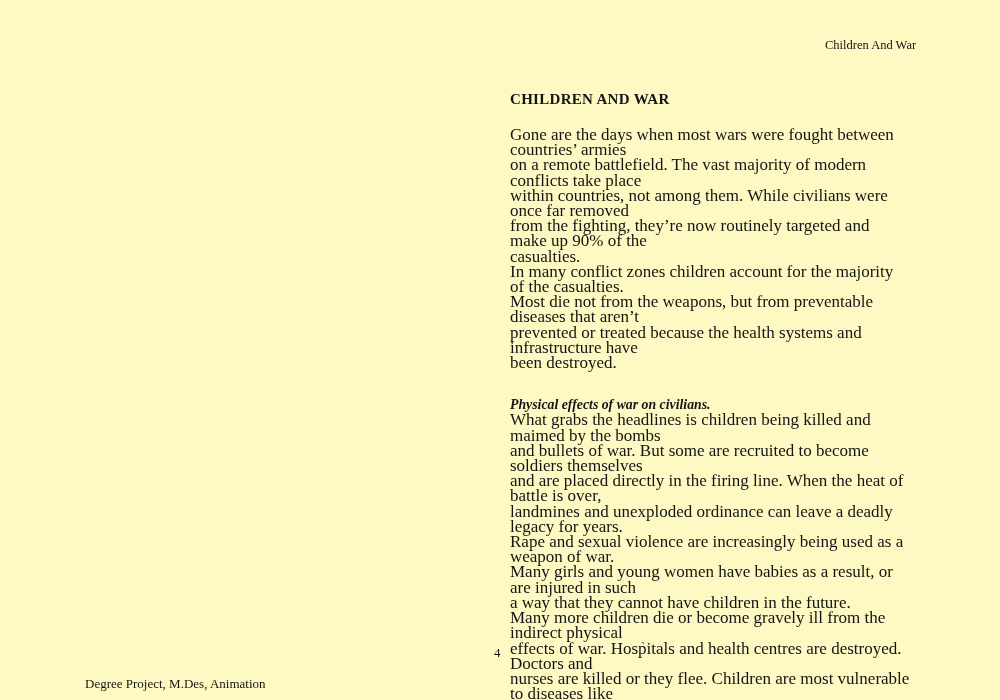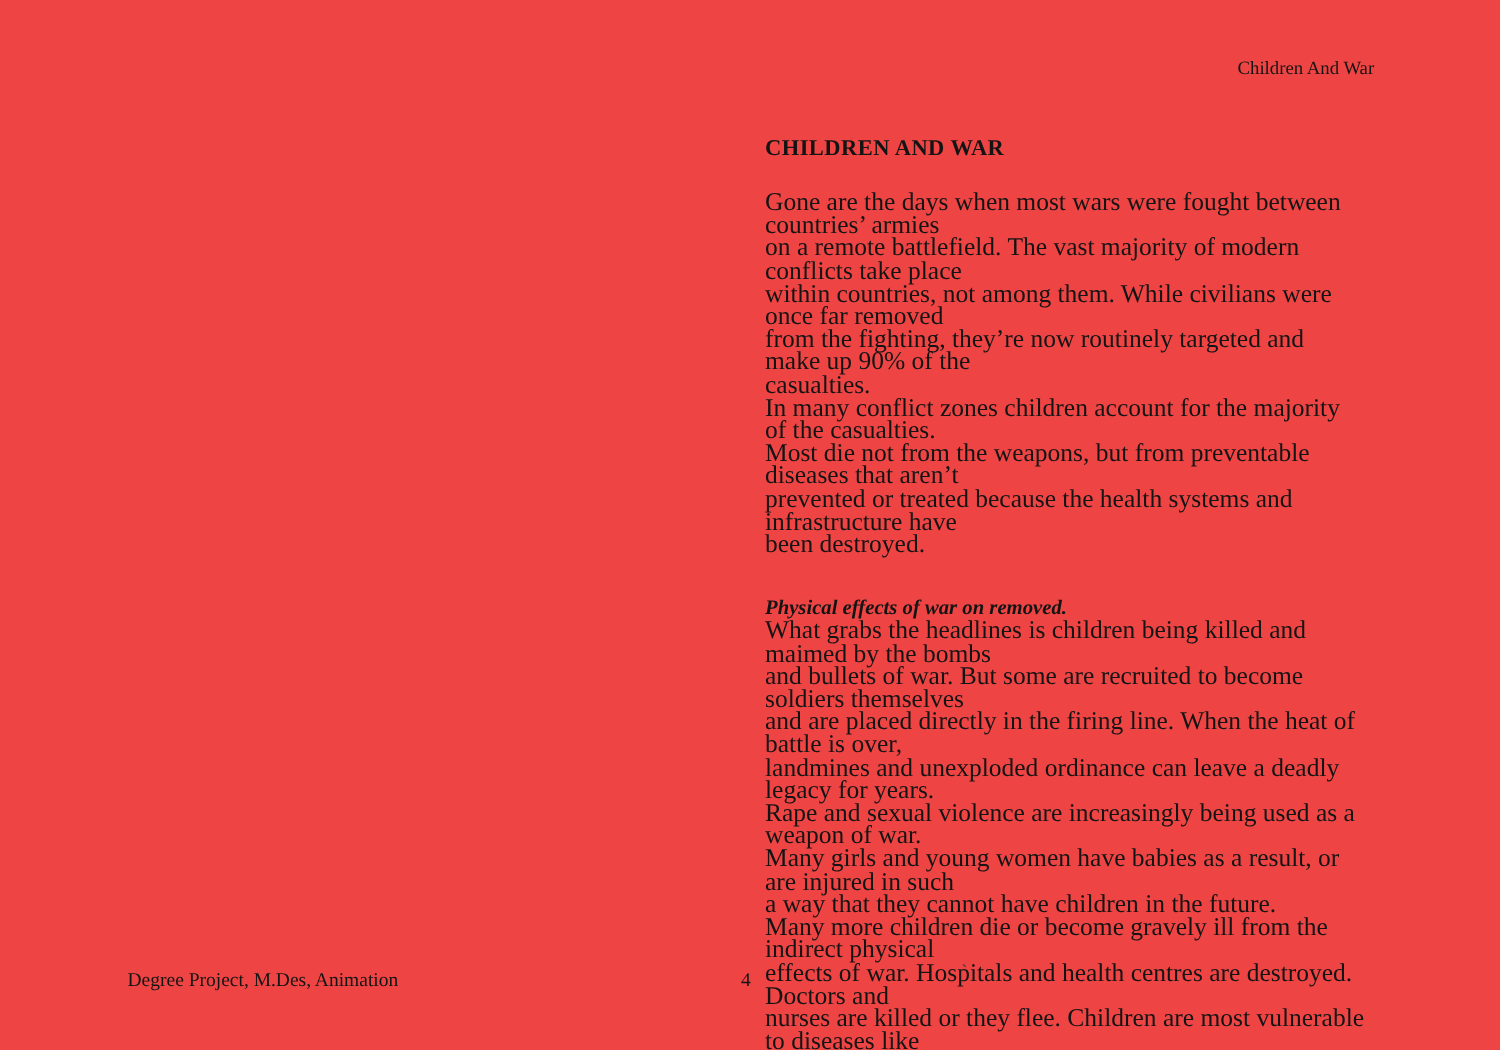--- a/index.html
+++ b/index.html
@@ -4,21 +4,21 @@
 <style>
   html, body {
     margin: 0;
     padding: 0;
     background: #ffffff;
   }
   .page {
     position: relative;
     width: 1000px;
     height: 700px;
-    background: #ef4444;
+    background: #fef9c3;
     overflow: hidden;
     font-family: "Liberation Serif", serif;
     color: #141414;
   }
   .running-header {
     position: absolute;
     top: 38px;
     left: 825px;
     font-size: 12.5px;
     line-height: 14px;
@@ -47,21 +47,21 @@
   .section-heading {
     margin: 27px 0 0 0;
     font-size: 13.8px;
     font-weight: 700;
     font-style: italic;
     line-height: 15.2px;
   }
   .footer-left {
     position: absolute;
     left: 85px;
-    top: 645px;
+    top: 676px;
     font-size: 13px;
     line-height: 15px;
     white-space: nowrap;
   }
   .page-number {
     position: absolute;
     left: 494px;
     top: 645px;
     font-size: 13px;
     line-height: 15px;
@@ -88,21 +88,21 @@
     <p class="body-text">Gone are the days when most wars were fought between countries’ armies
 on a remote battlefield. The vast majority of modern conflicts take place
 within countries, not among them. While civilians were once far removed
 from the fighting, they’re now routinely targeted and make up 90% of the
 casualties.
 In many conflict zones children account for the majority of the casualties.
 Most die not from the weapons, but from preventable diseases that aren’t
 prevented or treated because the health systems and infrastructure have
 been destroyed.</p>
 
-    <p class="section-heading">Physical effects of war on removed.</p>
+    <p class="section-heading">Physical effects of war on civilians.</p>
 
     <p class="body-text">What grabs the headlines is children being killed and maimed by the bombs
 and bullets of war. But some are recruited to become soldiers themselves
 and are placed directly in the firing line. When the heat of battle is over,
 landmines and unexploded ordinance can leave a deadly legacy for years.
 Rape and sexual violence are increasingly being used as a weapon of war.
 Many girls and young women have babies as a result, or are injured in such
 a way that they cannot have children in the future.
 Many more children die or become gravely ill from the indirect physical
 effects of war. Hospitals and health centres are destroyed. Doctors and

